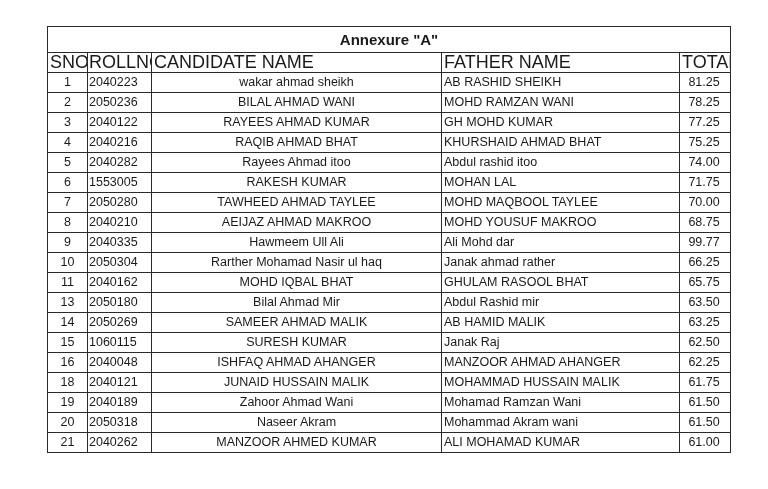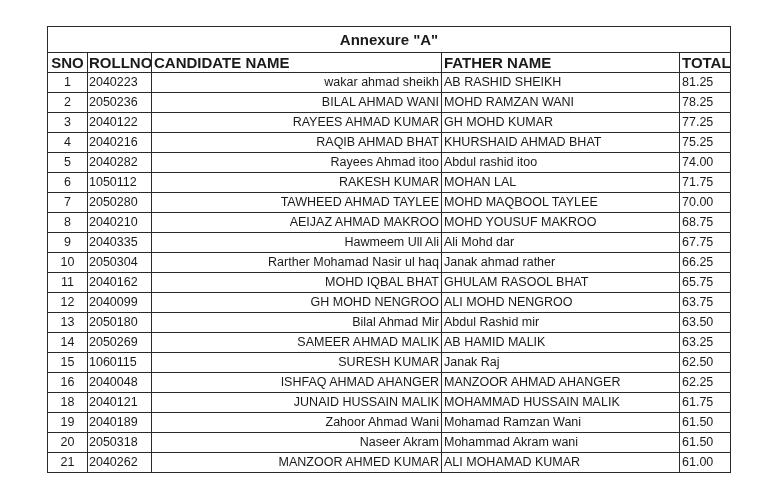--- a/index.html
+++ b/index.html
@@ -25,26 +25,26 @@
     height:19px;
     padding:0 2px;
     white-space:nowrap;
     overflow:hidden;
     line-height:19px;
   }
   .title-cell {
     height:25px; font-size:15px; font-weight:bold; text-align:center;
     border-left:1.5px solid #2a2a2a; border-right:1.5px solid #2a2a2a; border-top:1.5px solid #2a2a2a;
   }
-  th { font-weight:bold; text-align:center; font-size:15px; }
+  th { font-weight:normal; text-align:center; font-size:18px; }
   .c-sno { width:36px; text-align:center; }
   .c-roll { width:60px; text-align:left; padding:0 1px; }
-  .c-name { width:286px; text-align:right; }
+  .c-name { width:286px; text-align:center; }
   .c-father { width:234px; text-align:left;margin-left:41px; }
-  .c-total { width:45px; text-align:left; padding-right:4px; }
+  .c-total { width:45px; text-align:center; padding-right:4px; }
   th.c-name, th.c-father, th.c-total { text-align:left; }
 </style>
 </head>
 <body>
 
 <div class="sheet">
   <table>
     <colgroup>
       <col style="width:40px">
       <col style="width:64px">
@@ -95,21 +95,21 @@
         </tr>
         <tr>
           <td class="c-sno">5</td>
           <td class="c-roll">2040282</td>
           <td class="c-name">Rayees Ahmad itoo</td>
           <td class="c-father">Abdul rashid itoo</td>
           <td class="c-total">74.00</td>
         </tr>
         <tr>
           <td class="c-sno">6</td>
-          <td class="c-roll">1050112</td>
+          <td class="c-roll">1553005</td>
           <td class="c-name">RAKESH KUMAR</td>
           <td class="c-father">MOHAN LAL</td>
           <td class="c-total">71.75</td>
         </tr>
         <tr>
           <td class="c-sno">7</td>
           <td class="c-roll">2050280</td>
           <td class="c-name">TAWHEED AHMAD TAYLEE</td>
           <td class="c-father">MOHD MAQBOOL TAYLEE</td>
           <td class="c-total">70.00</td>
@@ -119,44 +119,37 @@
           <td class="c-roll">2040210</td>
           <td class="c-name">AEIJAZ AHMAD MAKROO</td>
           <td class="c-father">MOHD YOUSUF MAKROO</td>
           <td class="c-total">68.75</td>
         </tr>
         <tr>
           <td class="c-sno">9</td>
           <td class="c-roll">2040335</td>
           <td class="c-name">Hawmeem Ull Ali</td>
           <td class="c-father">Ali Mohd dar</td>
-          <td class="c-total">67.75</td>
+          <td class="c-total">99.77</td>
         </tr>
         <tr>
           <td class="c-sno">10</td>
           <td class="c-roll">2050304</td>
           <td class="c-name">Rarther Mohamad Nasir ul haq</td>
           <td class="c-father">Janak ahmad rather</td>
           <td class="c-total">66.25</td>
         </tr>
         <tr>
           <td class="c-sno">11</td>
           <td class="c-roll">2040162</td>
           <td class="c-name">MOHD IQBAL BHAT</td>
           <td class="c-father">GHULAM RASOOL BHAT</td>
           <td class="c-total">65.75</td>
         </tr>
         <tr>
-          <td class="c-sno">12</td>
-          <td class="c-roll">2040099</td>
-          <td class="c-name">GH MOHD NENGROO</td>
-          <td class="c-father">ALI MOHD NENGROO</td>
-          <td class="c-total">63.75</td>
-        </tr>
-        <tr>
           <td class="c-sno">13</td>
           <td class="c-roll">2050180</td>
           <td class="c-name">Bilal Ahmad Mir</td>
           <td class="c-father">Abdul Rashid mir</td>
           <td class="c-total">63.50</td>
         </tr>
         <tr>
           <td class="c-sno">14</td>
           <td class="c-roll">2050269</td>
           <td class="c-name">SAMEER AHMAD MALIK</td>

